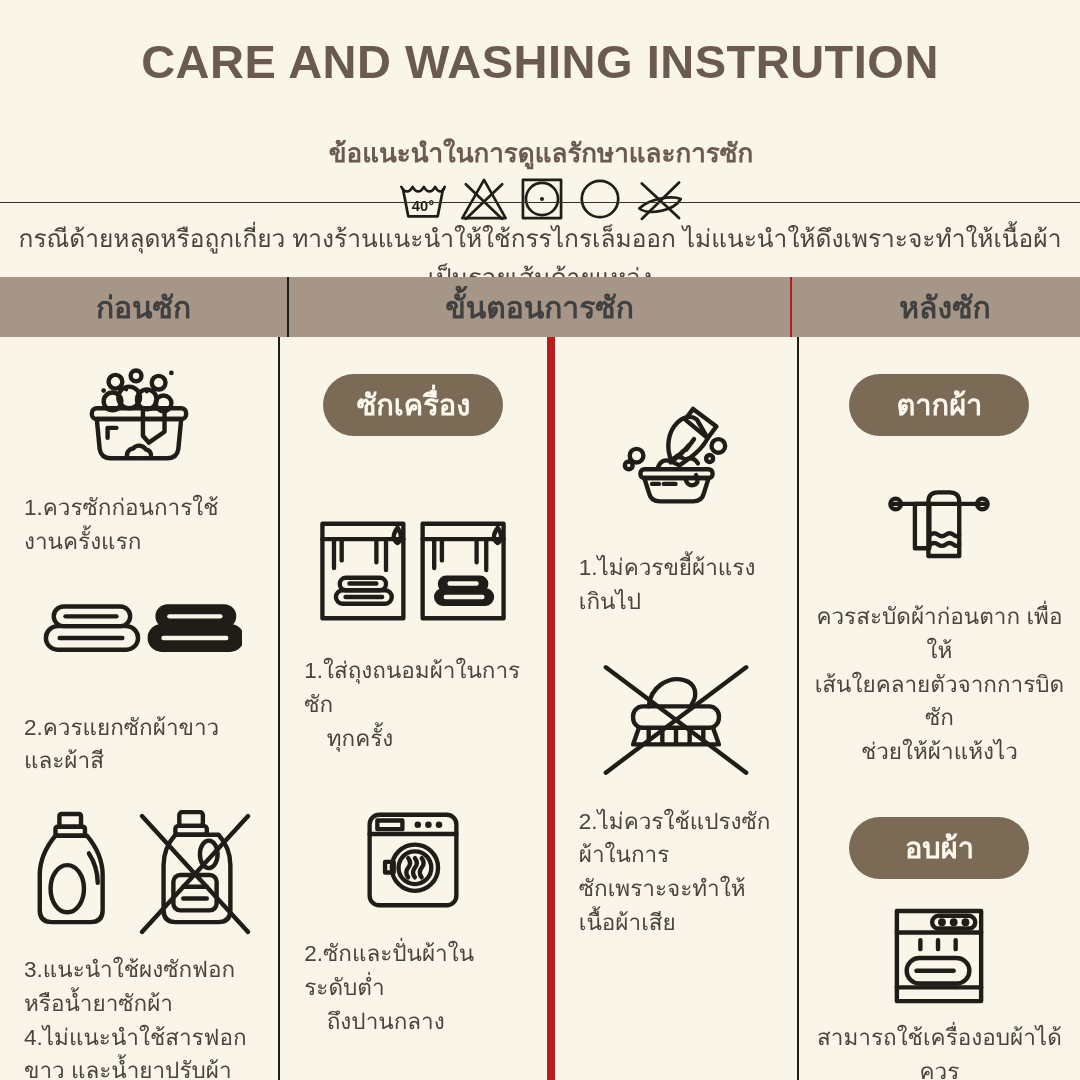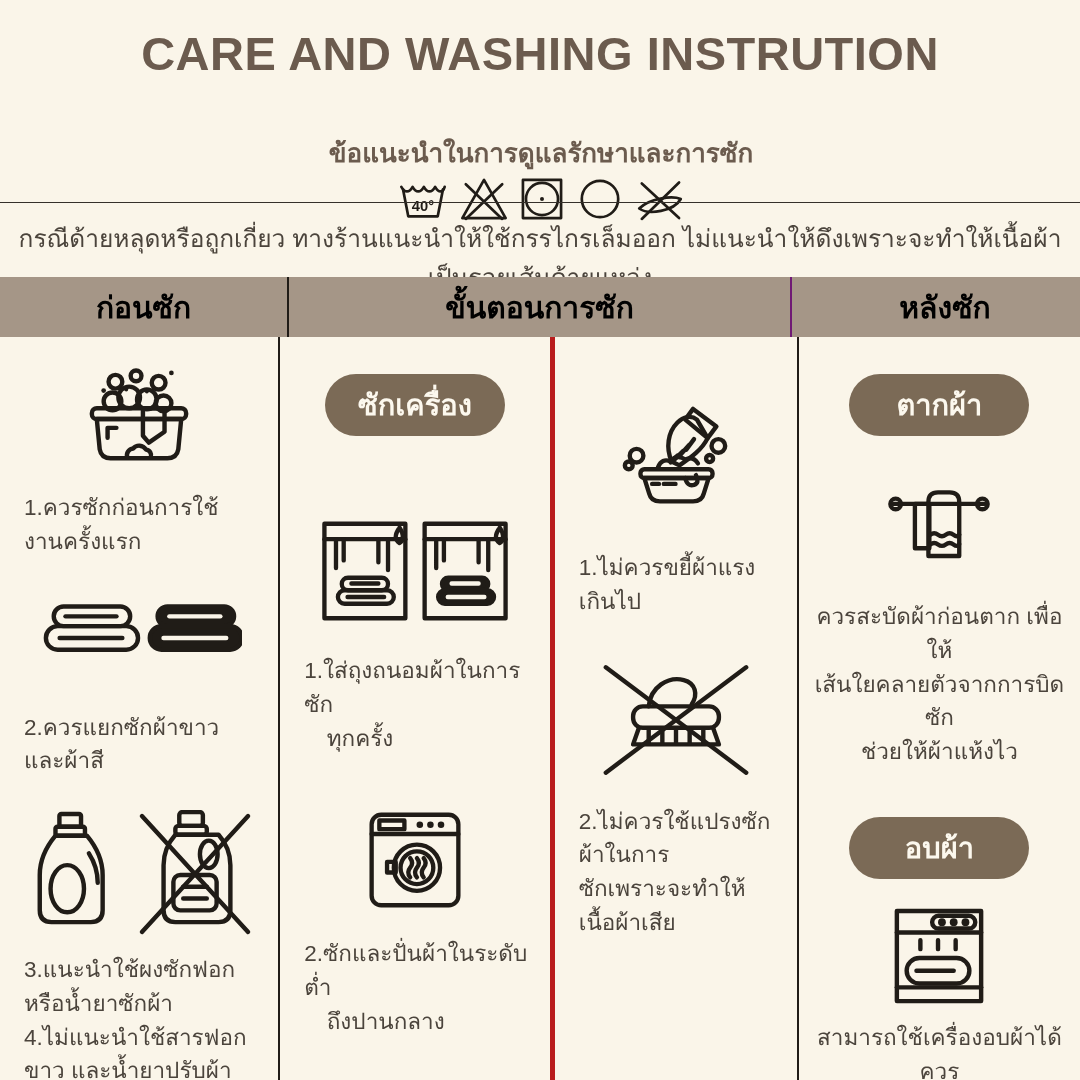--- a/index.html
+++ b/index.html
@@ -2,38 +2,38 @@
 <html><head>
 <meta charset="utf-8">
 <style>
   html,body{margin:0;padding:0;}
   .canvas{
     position:relative;width:1080px;height:1080px;overflow:hidden;
     background:#FAF5E9;color:#4B443C;
     font-family:"Liberation Sans","DejaVu Sans",sans-serif;
   }
   .title{
-    position:absolute;top:26px;left:0;width:100%;text-align:center;
+    position:absolute;top:34px;left:0;width:100%;text-align:center;
     font-size:47px;font-weight:800;letter-spacing:.5px;color:#6B5B4E;
   }
   .subrow{position:absolute;top:132px;left:36px;right:34px;display:flex;justify-content:space-between;align-items:center;flex-direction:column;}
   .subtitle{font-size:26px;font-weight:700;color:#6B5B4E;}
   .care-symbols{display:flex;gap:6px;align-items:center;}
   .care-symbols svg{display:block;}
   .rule{position:absolute;top:202px;left:0;width:100%;border-top:1.6px solid #35302A;}
   .note{position:absolute;top:219px;left:0;width:100%;text-align:center;font-size:24.5px;color:#4B443C;}
   .header-bar{position:absolute;top:277px;left:0;width:1080px;height:60px;display:flex;background:#A59687;}
-  .header-cell{display:flex;align-items:center;justify-content:center;color:#000000;font-size:30px;font-weight:700;}
+  .header-cell{display:flex;align-items:center;justify-content:center;color:#404040;font-size:30px;font-weight:700;}
   .hc1{width:287px;border-right:2px solid #201C17;}
-  .hc2{width:501px;border-right:2px solid #701a75;}
+  .hc2{width:501px;border-right:2px solid #b91c1c;}
   .hc3{flex:1;padding-left:18px;}
   .main{position:absolute;top:337px;left:0;width:1080px;height:743px;display:flex;}
   .col{display:flex;flex-direction:column;align-items:center;box-sizing:border-box;}
   .col1{width:287px;border-right:2px solid #201C17;}
-  .col2{width:281px;border-right:5px solid #b91c1c;}
+  .col2{width:281px;border-right:8px solid #b91c1c;}
   .col3{width:250px;border-right:2px solid #201C17;}
   .col4{width:288px;}
   .pill{
     width:180px;height:62px;border-radius:34px;background:#7B6A56;color:#FCF8EE;
     display:flex;align-items:center;justify-content:center;font-size:29px;font-weight:700;flex:none;
   }
   .item-text{font-size:22.5px;line-height:1.5;white-space:pre-line;width:100%;box-sizing:border-box;padding:0 21px 0 24px;}
   .item-text.center{text-align:center;padding:0 10px;}
   svg.ic{flex:none;}
   svg .s{fill:none;stroke:#201C17;stroke-width:4.5;stroke-linecap:round;stroke-linejoin:round;}

